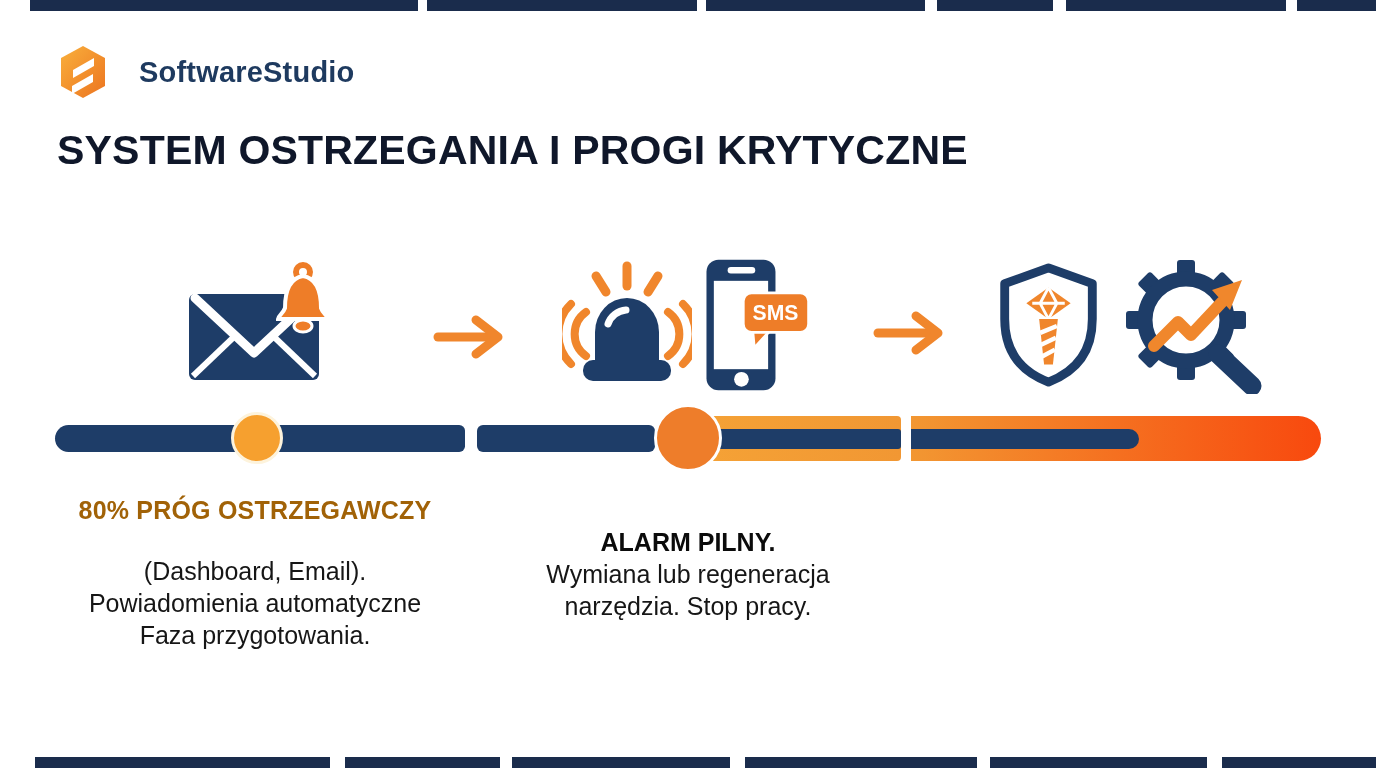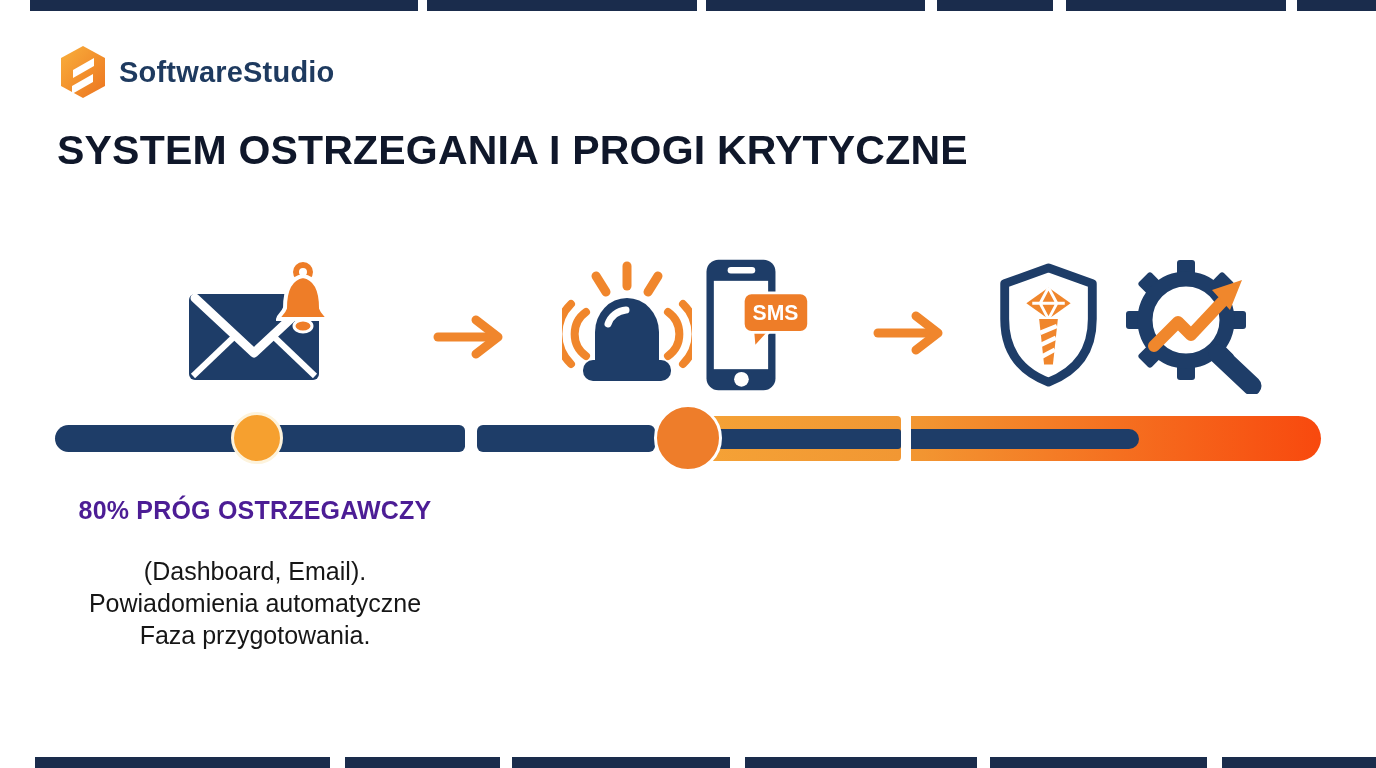--- a/index.html
+++ b/index.html
@@ -4,34 +4,34 @@
 <style>
   html,body{margin:0;padding:0;}
   body{
     width:1376px;height:768px;background:#ffffff;overflow:hidden;
     font-family:"Liberation Sans", sans-serif;position:relative;
   }
   
   .edge-strip{position:absolute;left:0;width:1376px;}
   .edge-seg{position:absolute;background:#1a2c4c;height:100%;}
   
-  .brand-row{position:absolute;left:57px;top:44px;display:flex;align-items:center;gap:10px;}
+  .brand-row{position:absolute;left:57px;top:44px;display:flex;align-items:center;gap:30px;}
   .brand-name{font-size:29px;font-weight:700;color:#1e3a5f;letter-spacing:0.2px;}
   
   .page-title{position:absolute;left:57px;top:126px;color:#0f172a;font-weight:700;
     font-size:41px;line-height:49px;letter-spacing:0.2px;}
   
   .icon{position:absolute;}
   
   .tl-navy{position:absolute;background:#1e3d68;}
   .tl-orange{position:absolute;}
   .tl-dot{position:absolute;border-radius:50%;box-sizing:border-box;}
   
   .col{position:absolute;text-align:center;color:#101010;}
-  .col-heading{font-size:25px;font-weight:700;letter-spacing:0.2px;color:#4c1d95;}
+  .col-heading{font-size:25px;font-weight:700;letter-spacing:0.2px;color:#a16207;}
   .col-body{margin-top:30px;font-size:25px;line-height:32px;color:#161616;}
   .col-em{font-size:25px;font-weight:700;line-height:32px;color:#0b0b0b;}
   .col-body-gap{margin-top:14px;}
 </style>
 </head>
 <body>
 
 <div class="edge-strip" style="top:0;height:11px;">
   <div class="edge-seg" style="left:30px;width:388px;"></div>
   <div class="edge-seg" style="left:427px;width:270px;"></div>
@@ -151,20 +151,25 @@
 <div class="col" style="left:55px;top:496px;width:400px;">
   <div class="col-heading">80% PRÓG OSTRZEGAWCZY</div>
   <div class="col-body">
     <div>(Dashboard, Email).</div>
     <div>Powiadomienia automatyczne</div>
     <div>Faza przygotowania.</div>
   </div>
 </div>
 
 <div class="col" style="left:502px;top:496px;width:372px;">
+  <div class="col-body">
+    <div class="col-em">ALARM PILNY.</div>
+    <div>Wymiana lub regeneracja</div>
+    <div>narzędzia. Stop pracy.</div>
+  </div>
 </div>
 
 <div class="col" style="left:912px;top:496px;width:430px;">
 </div>
 
 <div class="edge-strip" style="top:757px;height:11px;">
   <div class="edge-seg" style="left:35px;width:295px;"></div>
   <div class="edge-seg" style="left:345px;width:155px;"></div>
   <div class="edge-seg" style="left:512px;width:218px;"></div>
   <div class="edge-seg" style="left:745px;width:232px;"></div>

